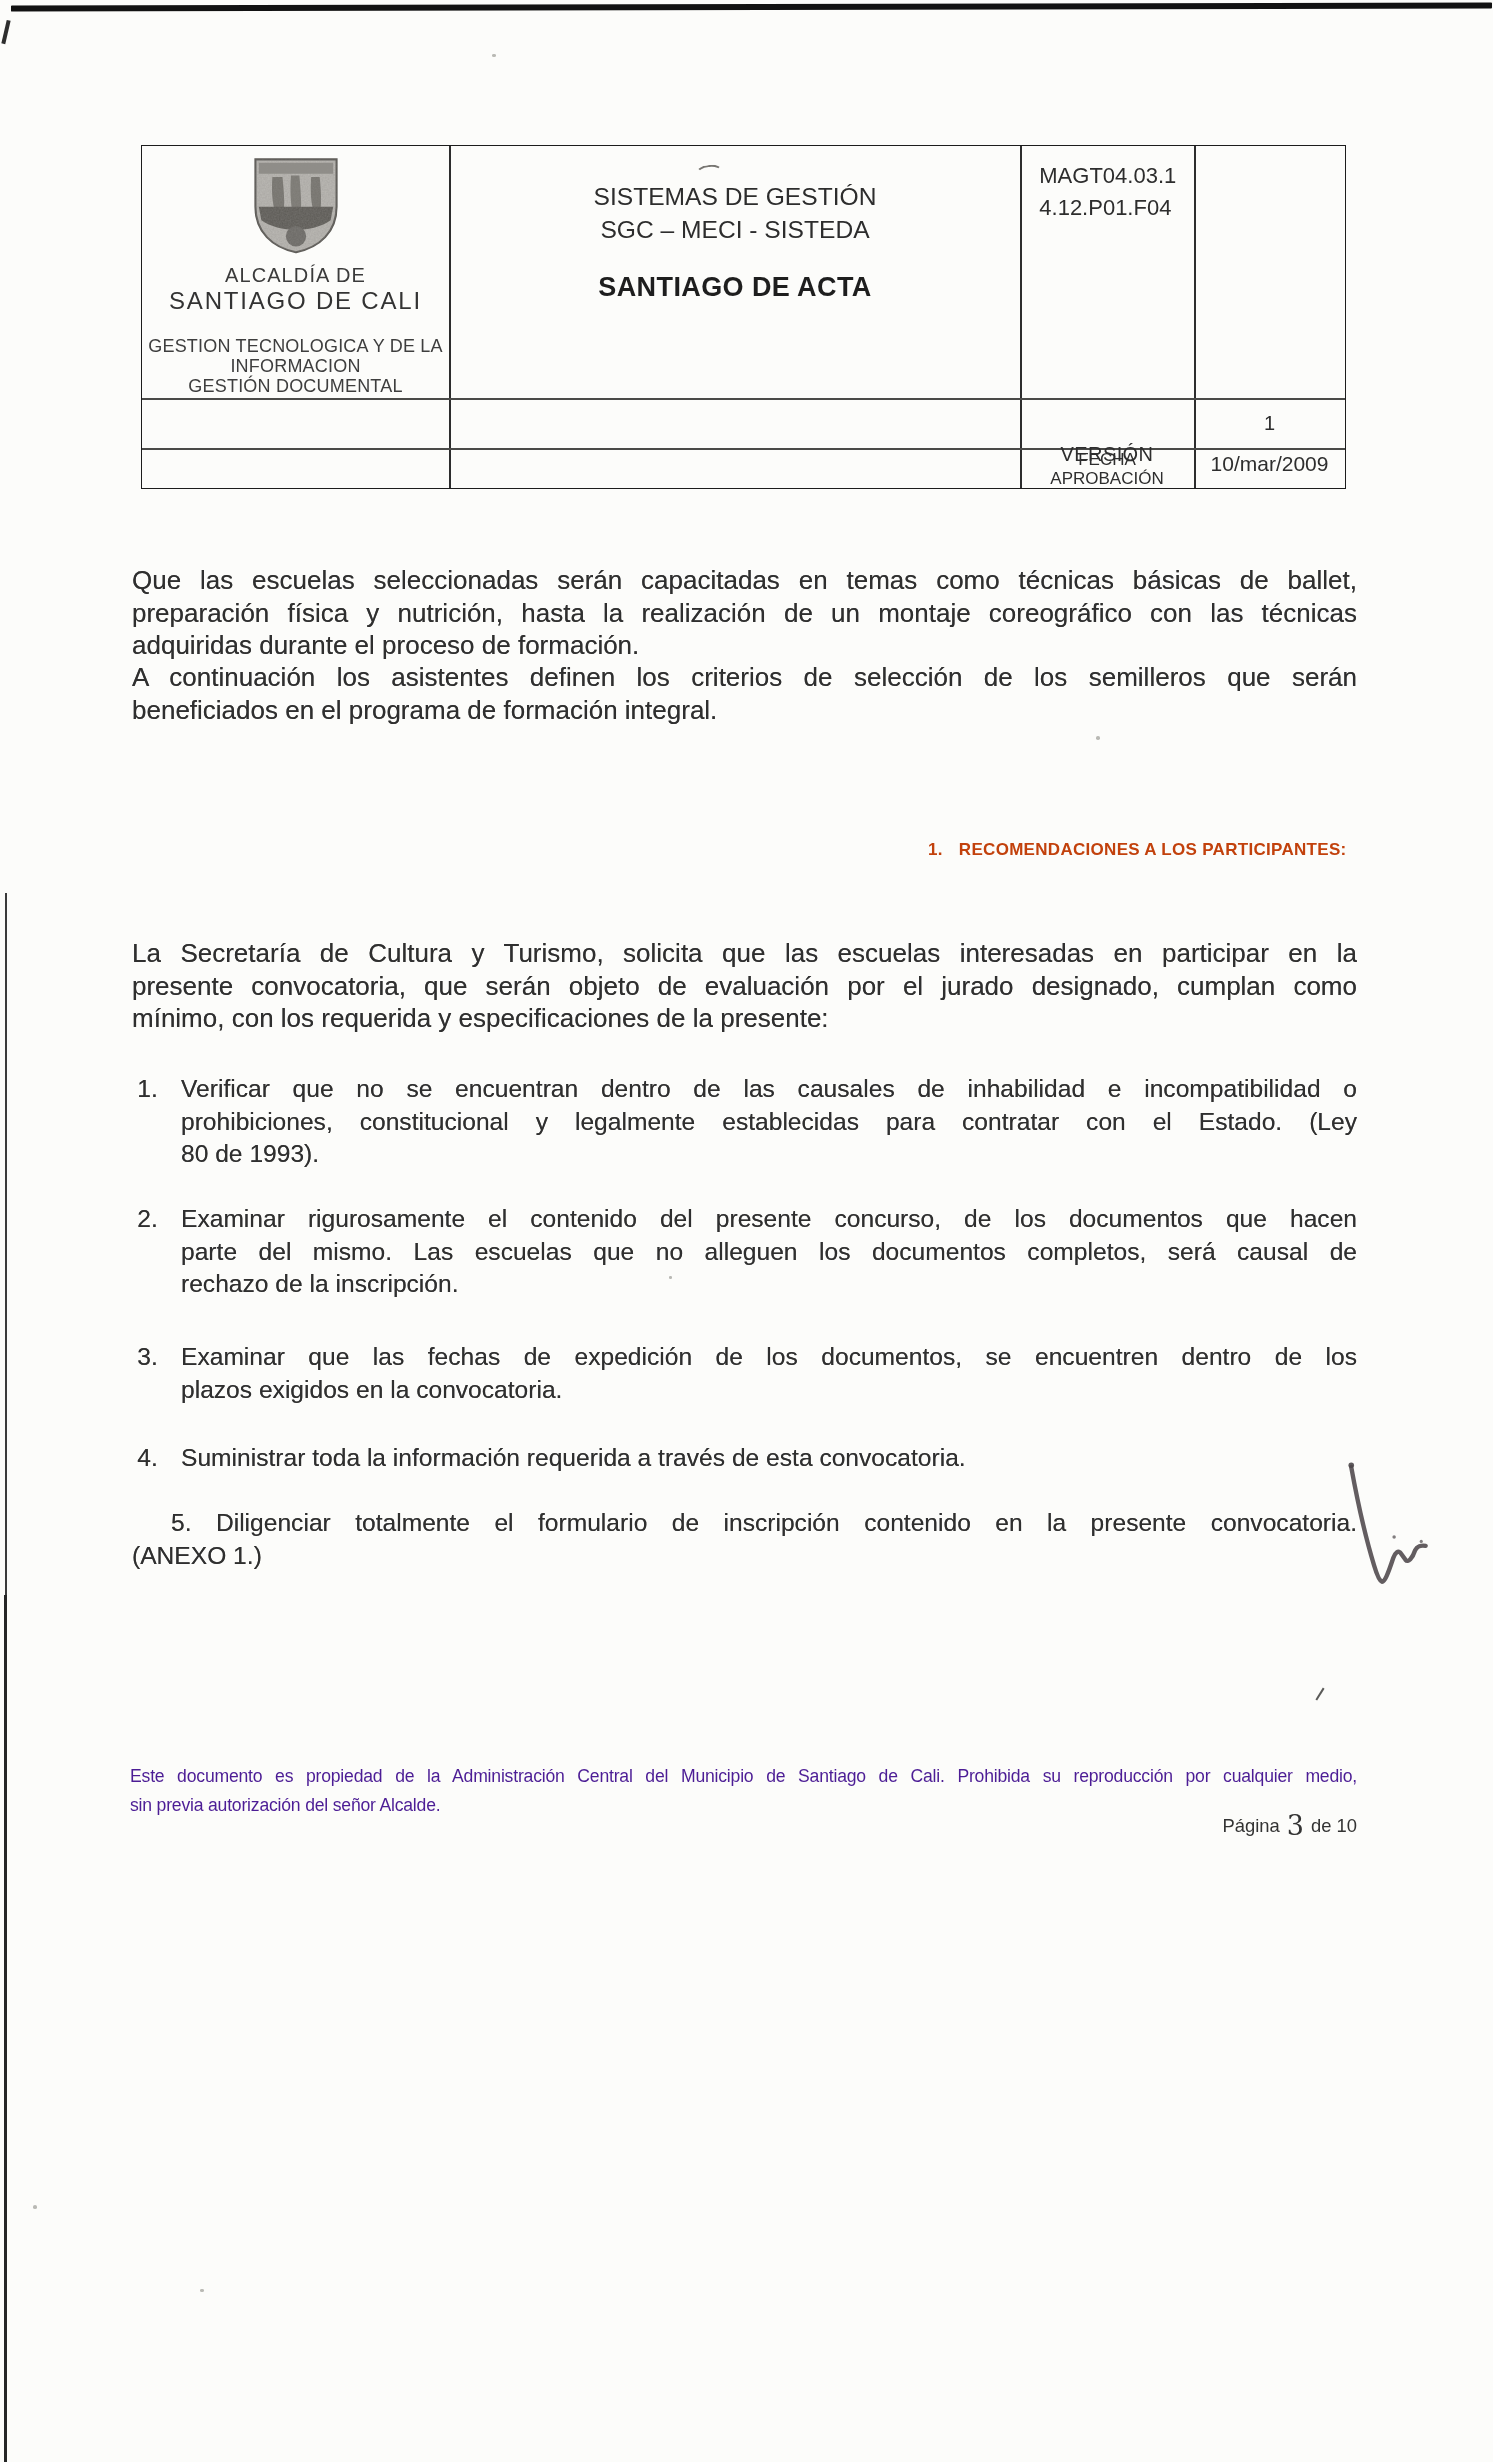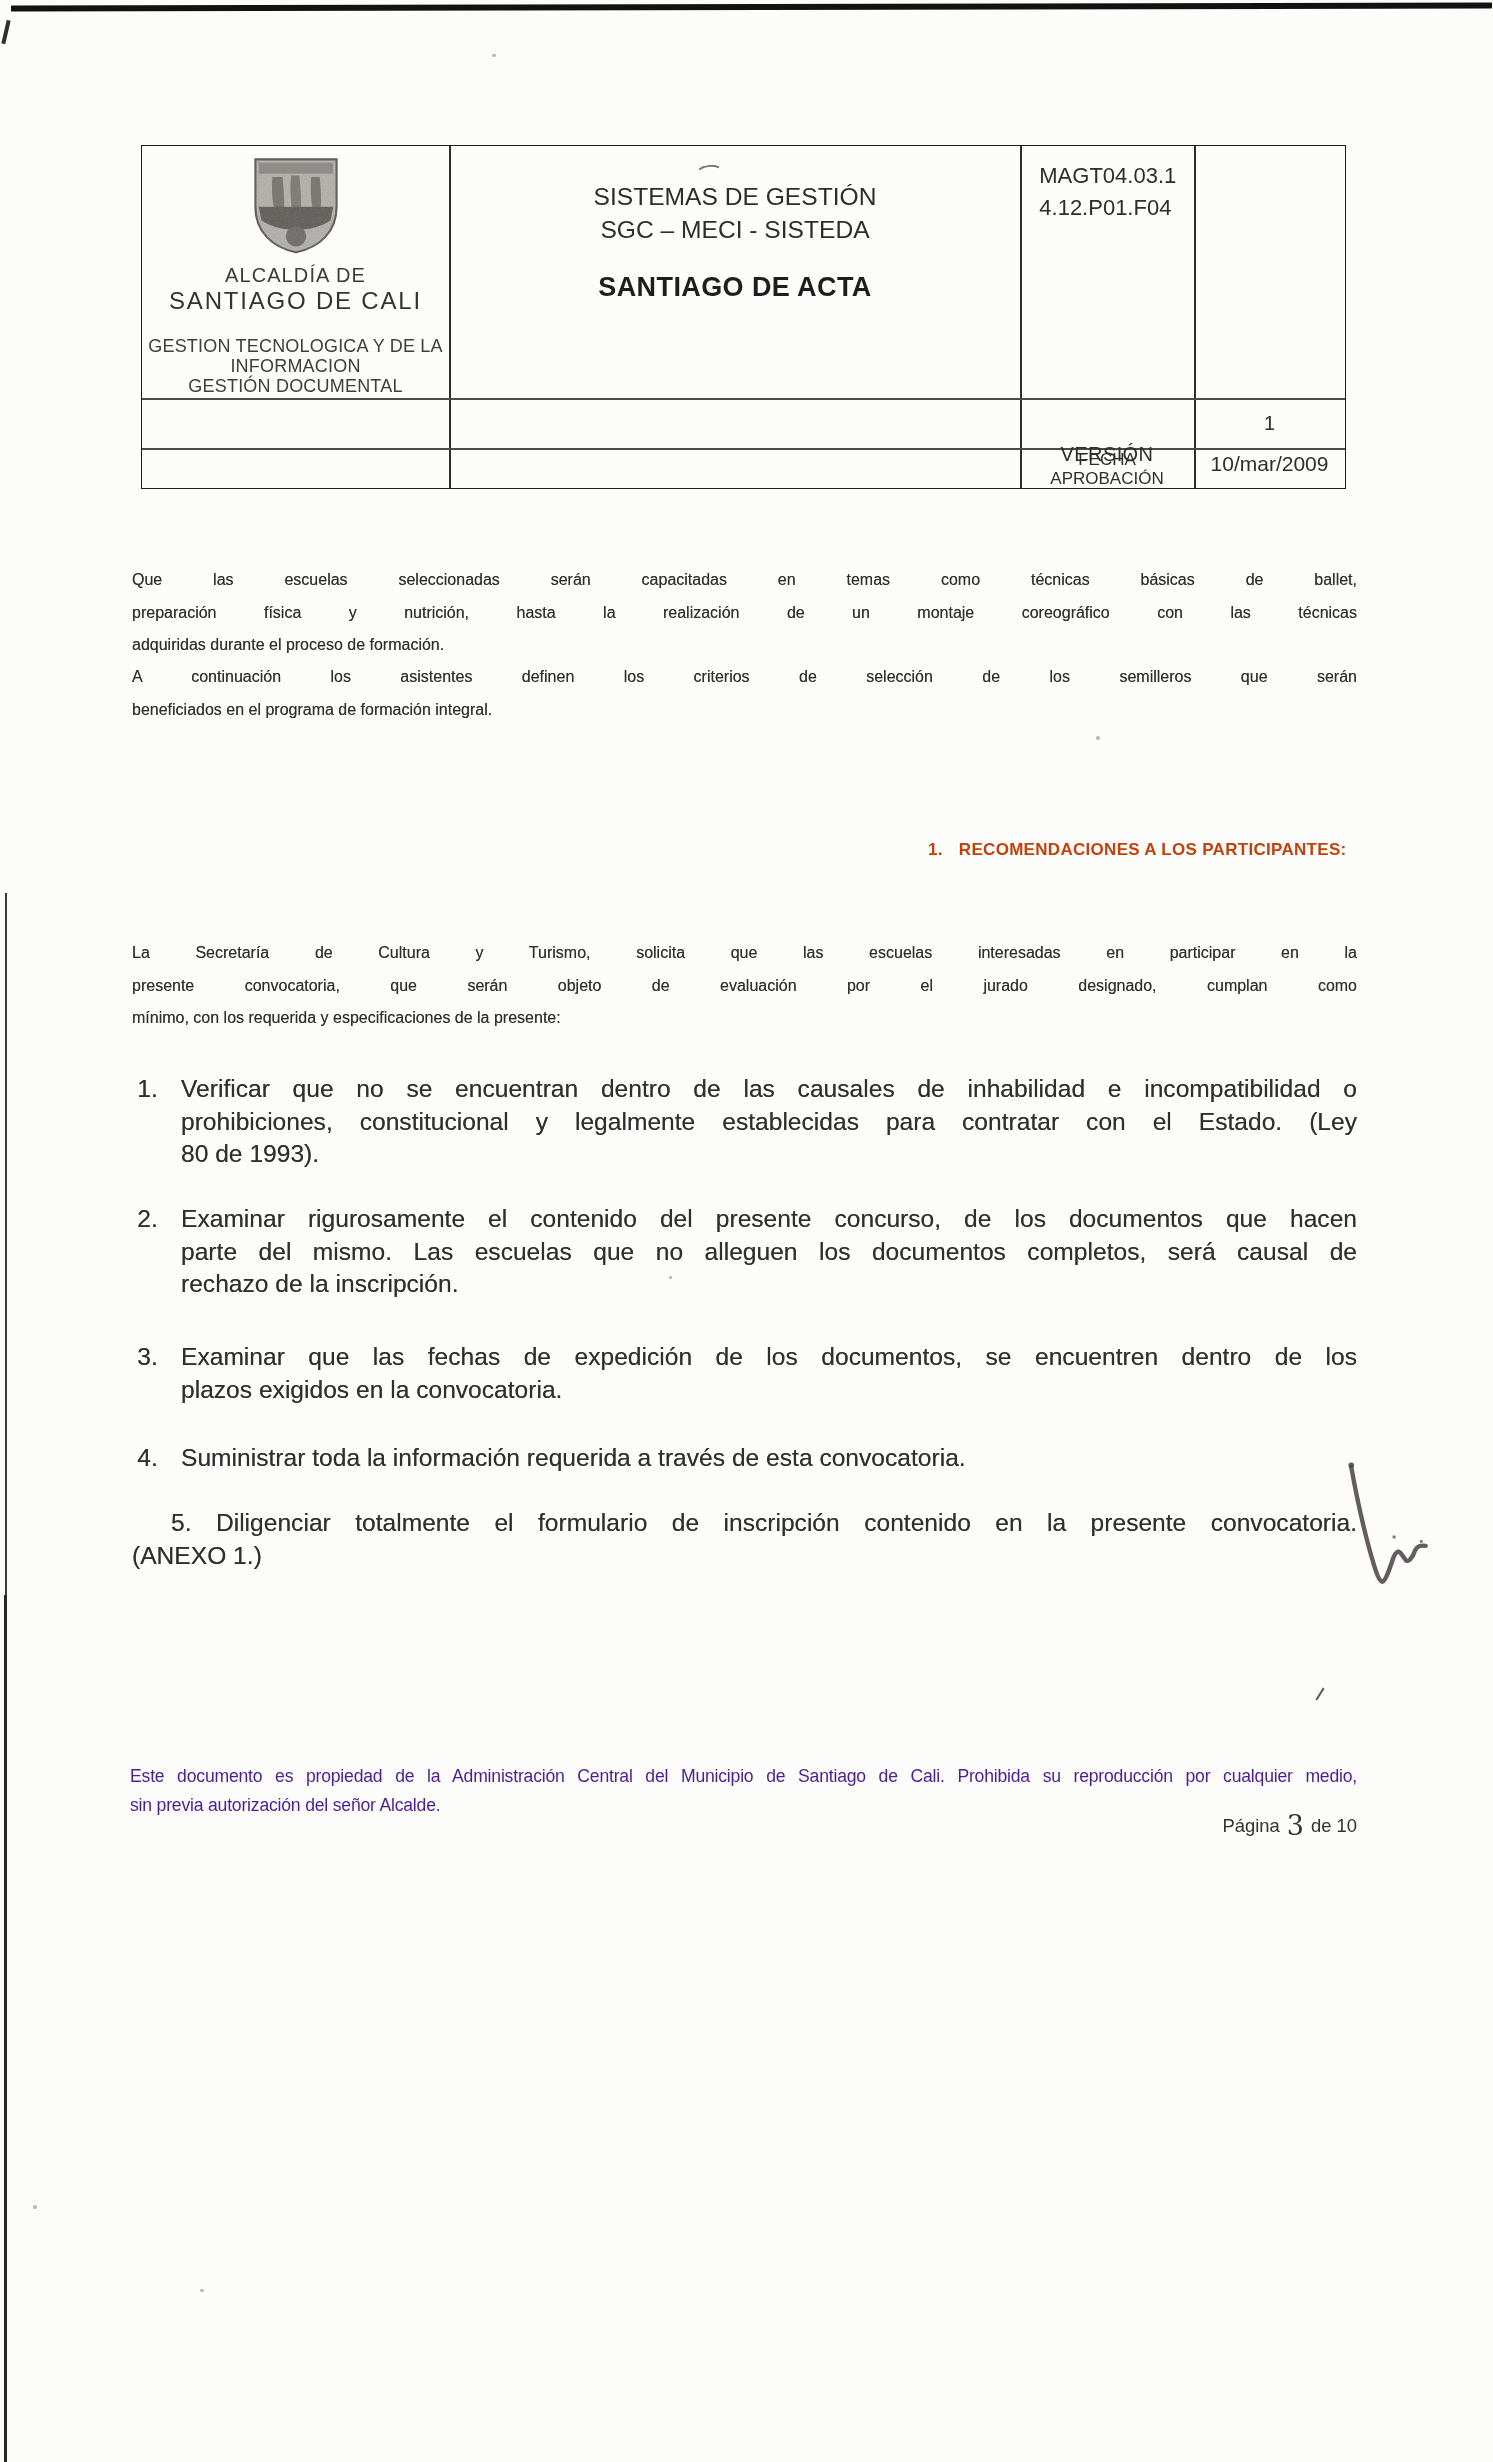--- a/index.html
+++ b/index.html
@@ -30,21 +30,21 @@
   .dept{margin-top:21px;font-size:18px;line-height:20px;letter-spacing:0.2px;color:#3e3e3e;}
   .title-cell{left:307px;top:0;width:572px;height:252px;text-align:center;padding-top:35px;}
   .sys-lines{font-size:24.6px;line-height:32.5px;color:#2d2d2d;}
   .doc-title{margin-top:26px;font-size:27px;font-weight:bold;letter-spacing:0.4px;color:#1e1e1e;}
   .code-cell{left:878px;top:0;width:174px;height:252px;padding:14px 0 0 19.3px;font-size:22px;line-height:32px;color:#2d2d2d;text-align:left;}
   .vlabel-cell{left:878px;top:252px;width:174px;height:50px;display:flex;align-items:center;justify-content:center;font-size:20px;letter-spacing:0.4px;margin-top:31px;}
   .vvalue-cell{left:1052px;top:252px;width:151px;height:50px;display:flex;align-items:center;justify-content:center;font-size:20px;}
   .flabel-cell{left:878px;top:302px;width:174px;height:40px;padding-top:1.8px;font-size:17px;line-height:19.3px;text-align:center;}
   .fvalue-cell{left:1052px;top:302px;width:151px;height:40px;padding-top:4.4px;font-size:21px;text-align:center;}
   
-  .tblock{position:absolute;left:132px;width:1225px;font-size:16px;line-height:32.5px;color:#2f2f2f;text-shadow:0 0 0.4px rgba(45,45,45,.65);}
+  .tblock{position:absolute;left:132px;width:1225px;font-size:26px;line-height:32.5px;color:#2f2f2f;text-shadow:0 0 0.4px rgba(45,45,45,.65);}
   .tline{text-align:justify;text-align-last:justify;}
   .tline:last-child{text-align-last:left;}
   .center .tline{text-align:center;text-align-last:center;}
   .heading{position:absolute;left:132px;width:1225px;text-align:right;font-size:17px;font-weight:bold;letter-spacing:0.3px;color:#c2410c;transform:translateX(-10.5px);}
   .heading .hnum{margin-right:16px;}
   .list-item{position:absolute;left:132px;width:1225px;font-size:24.6px;line-height:32.5px;color:#2f2f2f;text-shadow:0 0 0.4px rgba(45,45,45,.65);}
   .list-item .inum{position:absolute;left:5.3px;top:0;}
   .list-item .itext{margin-left:49px;}
   .item-flat .itext{margin-left:0;}
   .item-flat .tline:first-child{text-indent:39px;}

